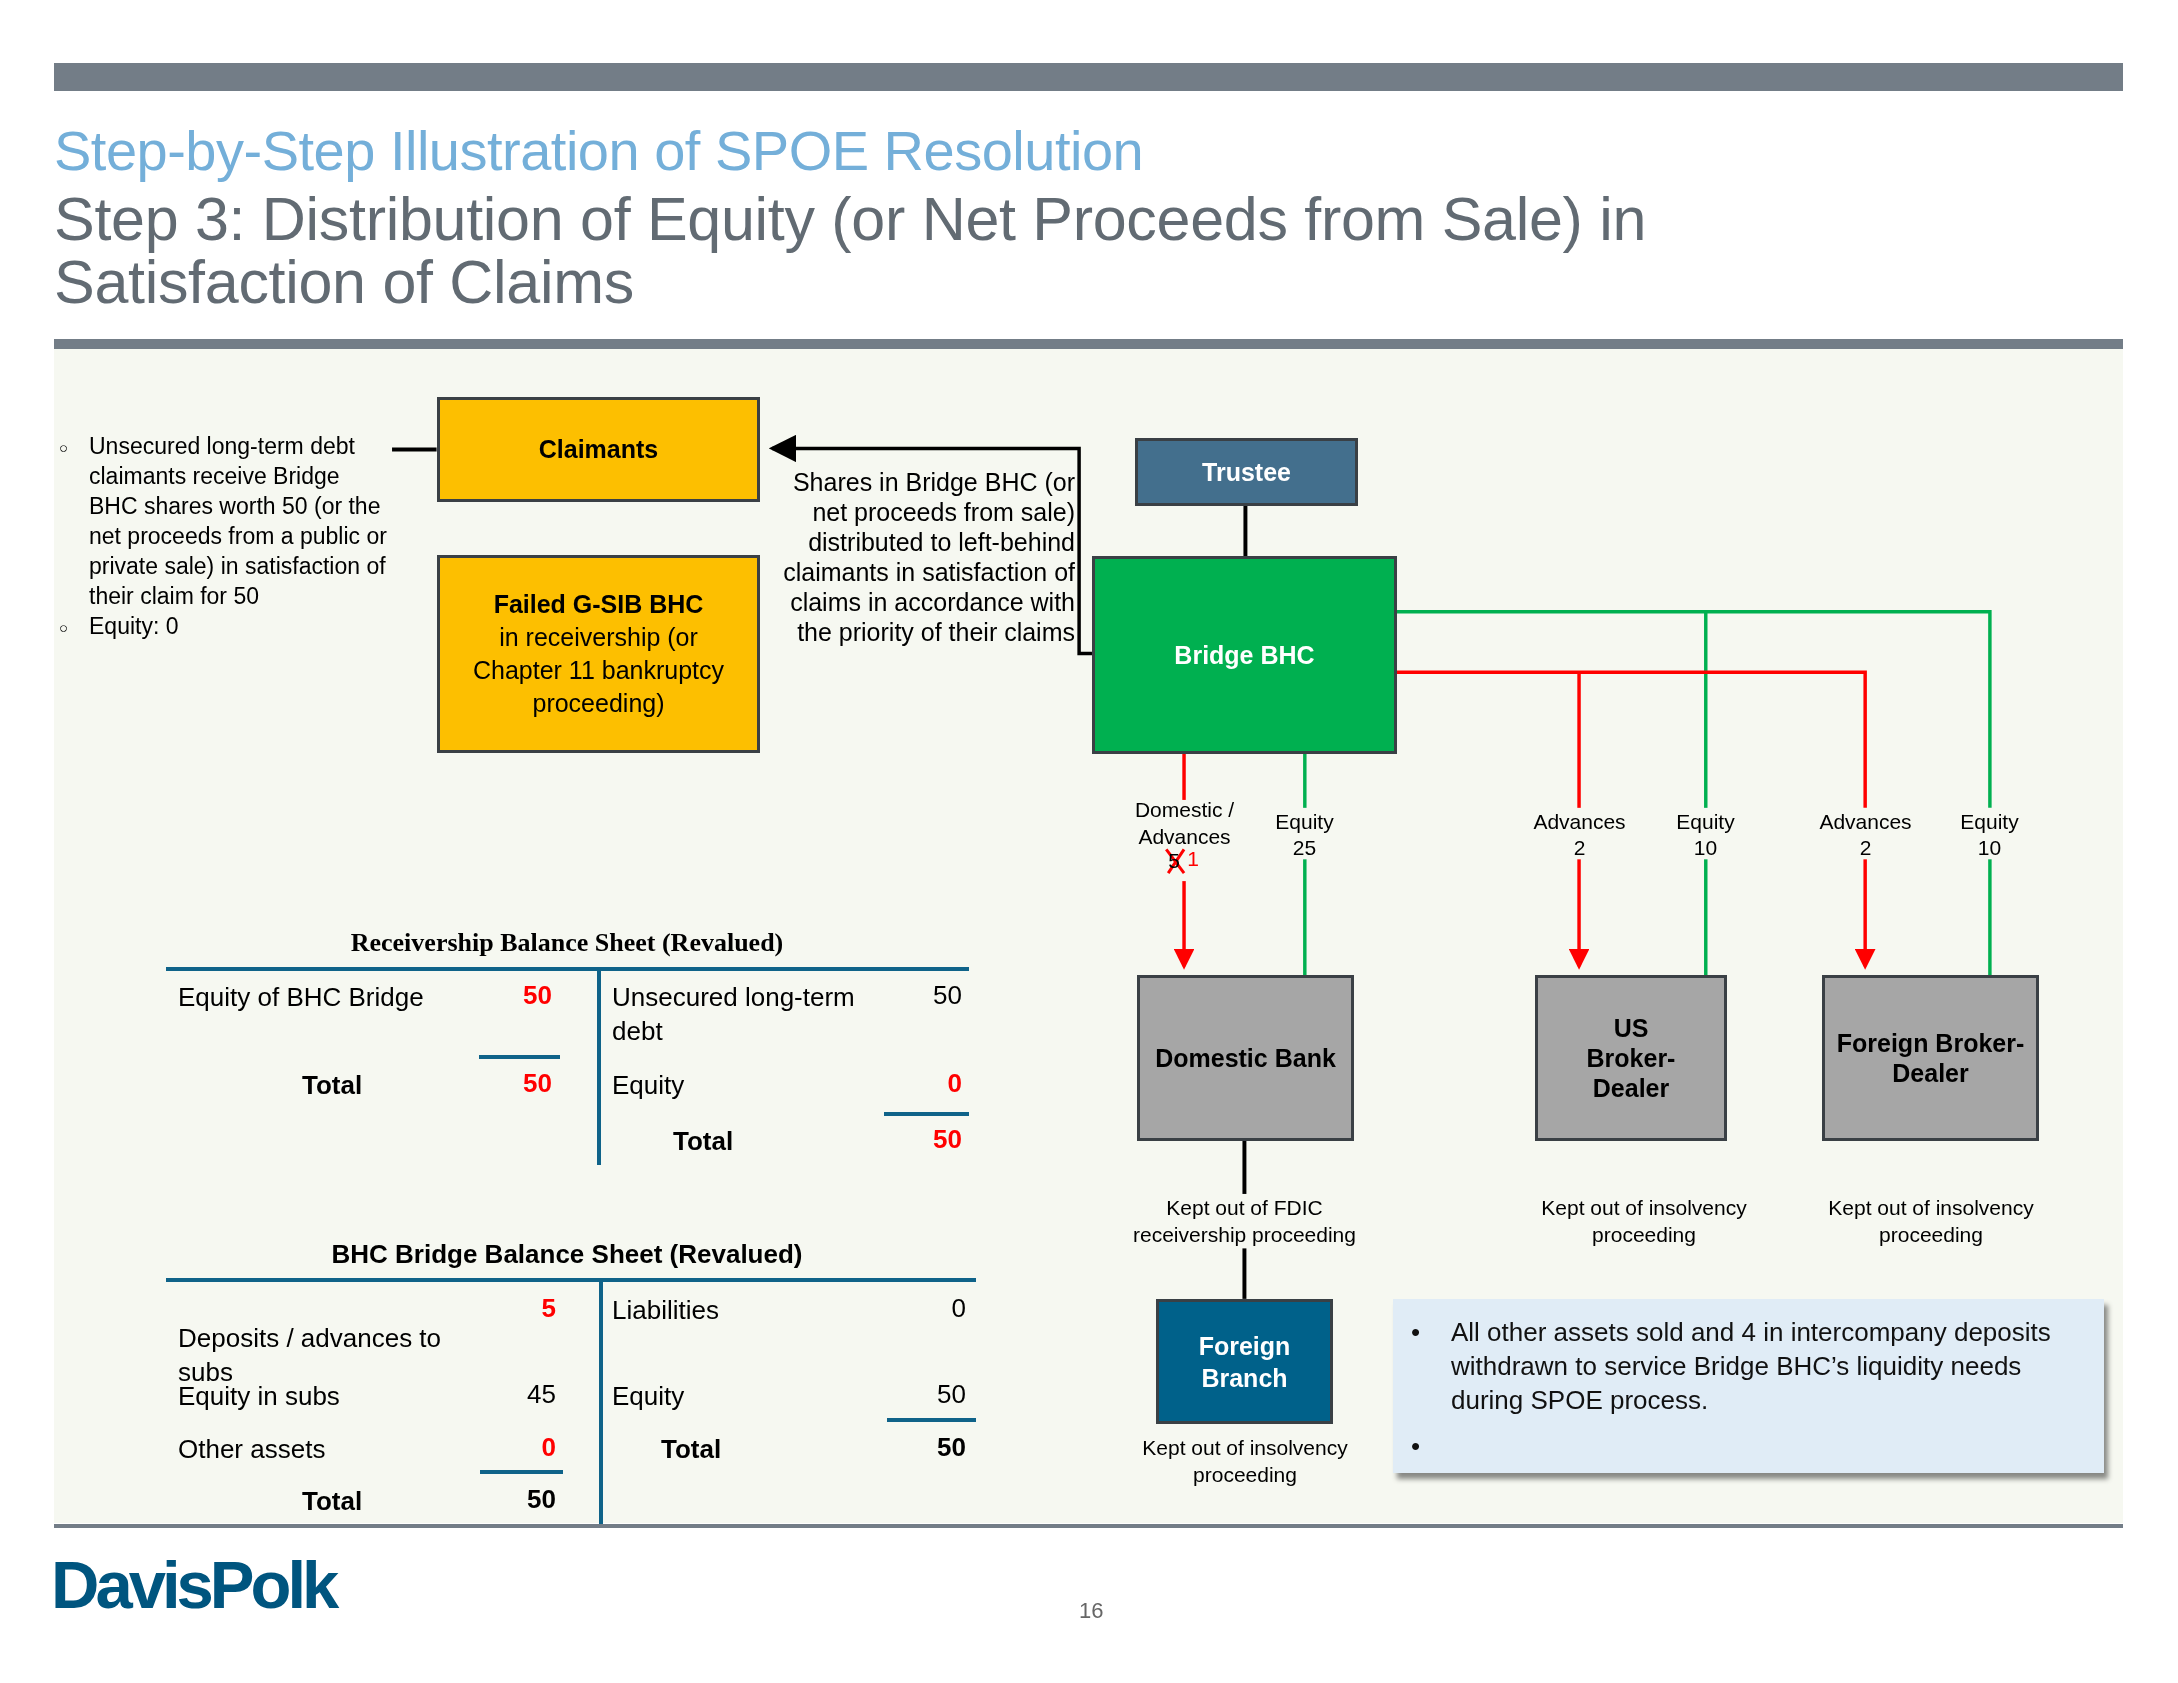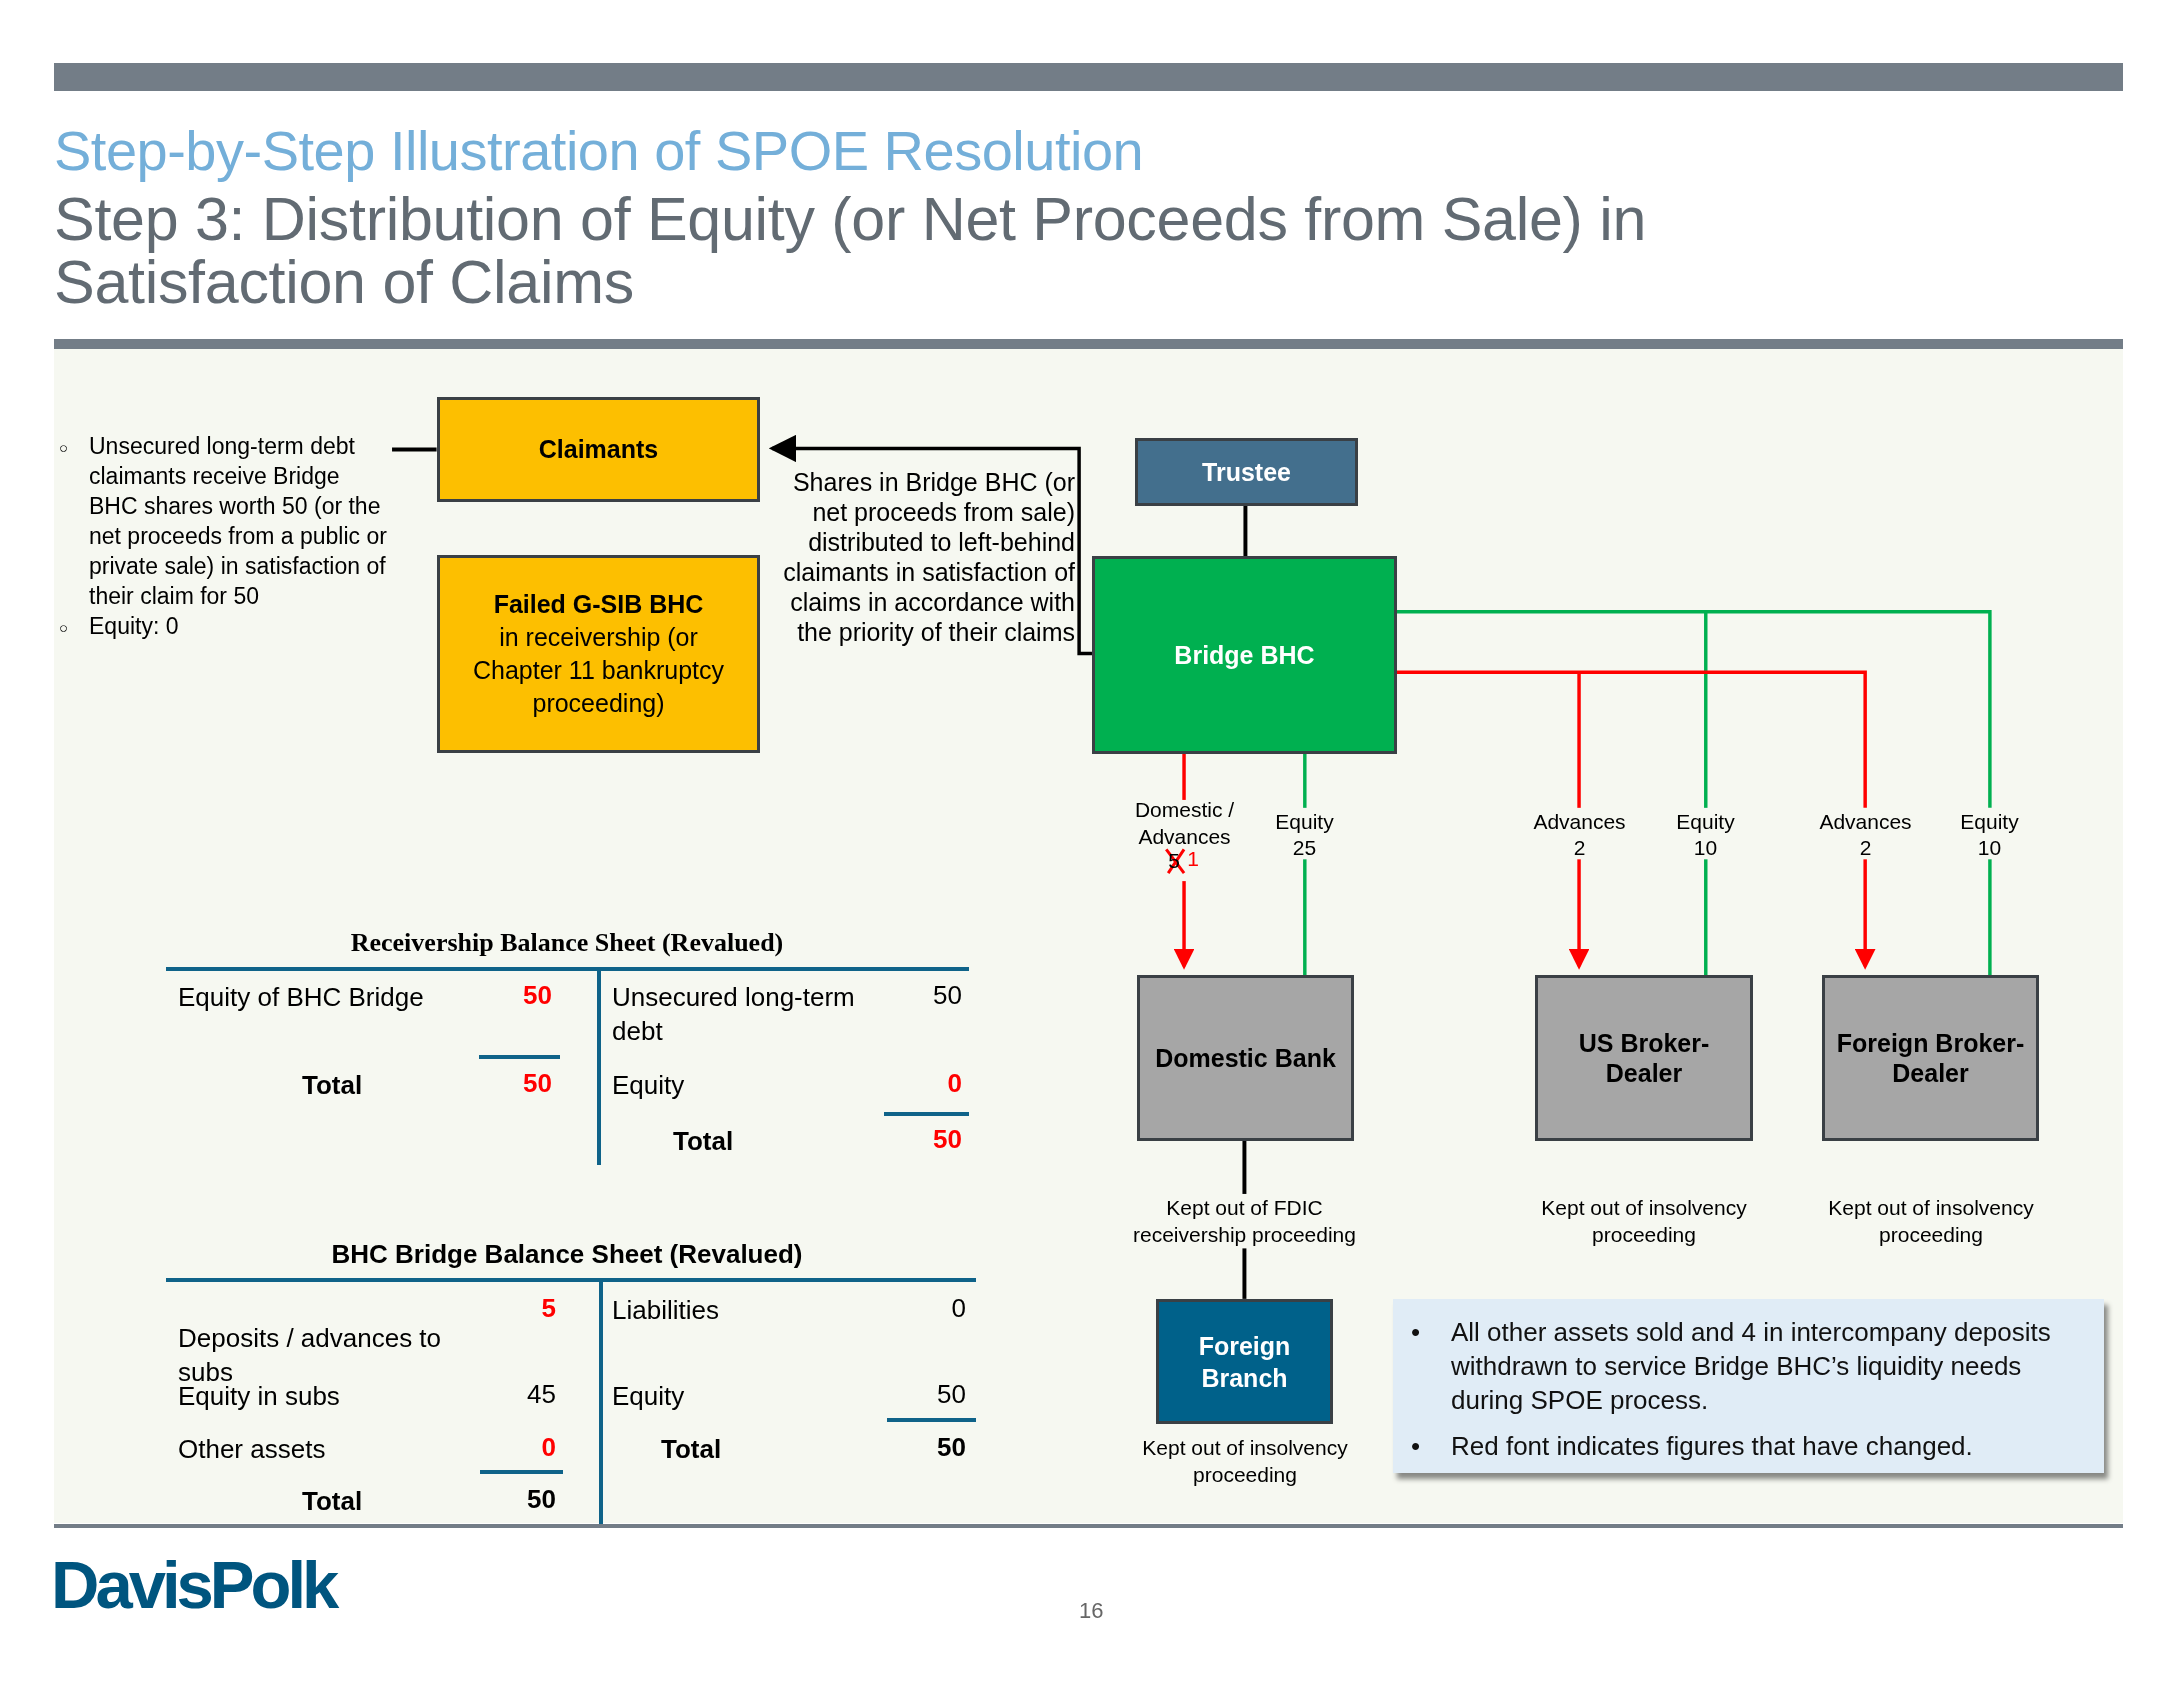--- a/index.html
+++ b/index.html
@@ -114,39 +114,39 @@
 <div class="small" style="left:1666px;top:834px;width:79px;">10</div>
 
 <div class="small" style="left:1816px;top:808px;width:99px;">Advances</div>
 <div class="small" style="left:1816px;top:834px;width:99px;">2</div>
 <div class="small" style="left:1950px;top:808px;width:79px;">Equity</div>
 <div class="small" style="left:1950px;top:834px;width:79px;">10</div>
 
 <div class="box gray" style="left:1137px;top:975px;width:217px;height:166px;">
   <span>Domestic Bank</span>
 </div>
-<div class="box gray" style="left:1535px;top:975px;width:218px;height:166px;padding:0 30px;">
+<div class="box gray" style="left:1535px;top:975px;width:192px;height:166px;padding:0 30px;">
   <span>US Broker-Dealer</span>
 </div>
 <div class="box gray" style="left:1822px;top:975px;width:217px;height:166px;padding:0 10px;">
   <span>Foreign Broker-Dealer</span>
 </div>
 
 <div class="small" style="left:1119px;top:1194px;width:251px;">Kept out of FDIC receivership proceeding</div>
 <div class="small" style="left:1525px;top:1194px;width:238px;">Kept out of insolvency proceeding</div>
 <div class="small" style="left:1812px;top:1194px;width:238px;">Kept out of insolvency proceeding</div>
 
 <div class="box" style="left:1156px;top:1299px;width:177px;height:125px;background:#00618a;color:#fff;font-size:25px;font-weight:bold;line-height:32px;padding:0 20px;">
   <span>Foreign Branch</span>
 </div>
 <div class="small" style="left:1126px;top:1434px;width:238px;">Kept out of insolvency proceeding</div>
 
 <div id="note">
   <div class="item"><span class="dot">•</span><span>All other assets sold and 4 in intercompany deposits withdrawn to service Bridge BHC’s liquidity needs during SPOE process.</span></div>
-  <div class="item"><span class="dot">•</span><span>Red font indicates figures that have changed.</span></div>
+  <div class="item"><span class="dot">•</span></div>
 </div>
 
 <div class="tbl-title" style="left:166px;top:928px;width:802px;font-family:Liberation Serif, serif;">Receivership Balance Sheet (Revalued)</div>
 <div class="hline" style="left:166px;top:967px;width:803px;"></div>
 <div class="vline" style="left:597px;top:969px;height:196px;"></div>
 <div class="cell" style="left:178px;top:980px;">Equity of BHC Bridge</div>
 <div class="num red" style="left:483px;top:980px;">50</div>
 <div class="hline" style="left:479px;top:1055px;width:81px;"></div>
 <div class="cell bold" style="left:302px;top:1068px;">Total</div>
 <div class="num red" style="left:483px;top:1068px;">50</div>

